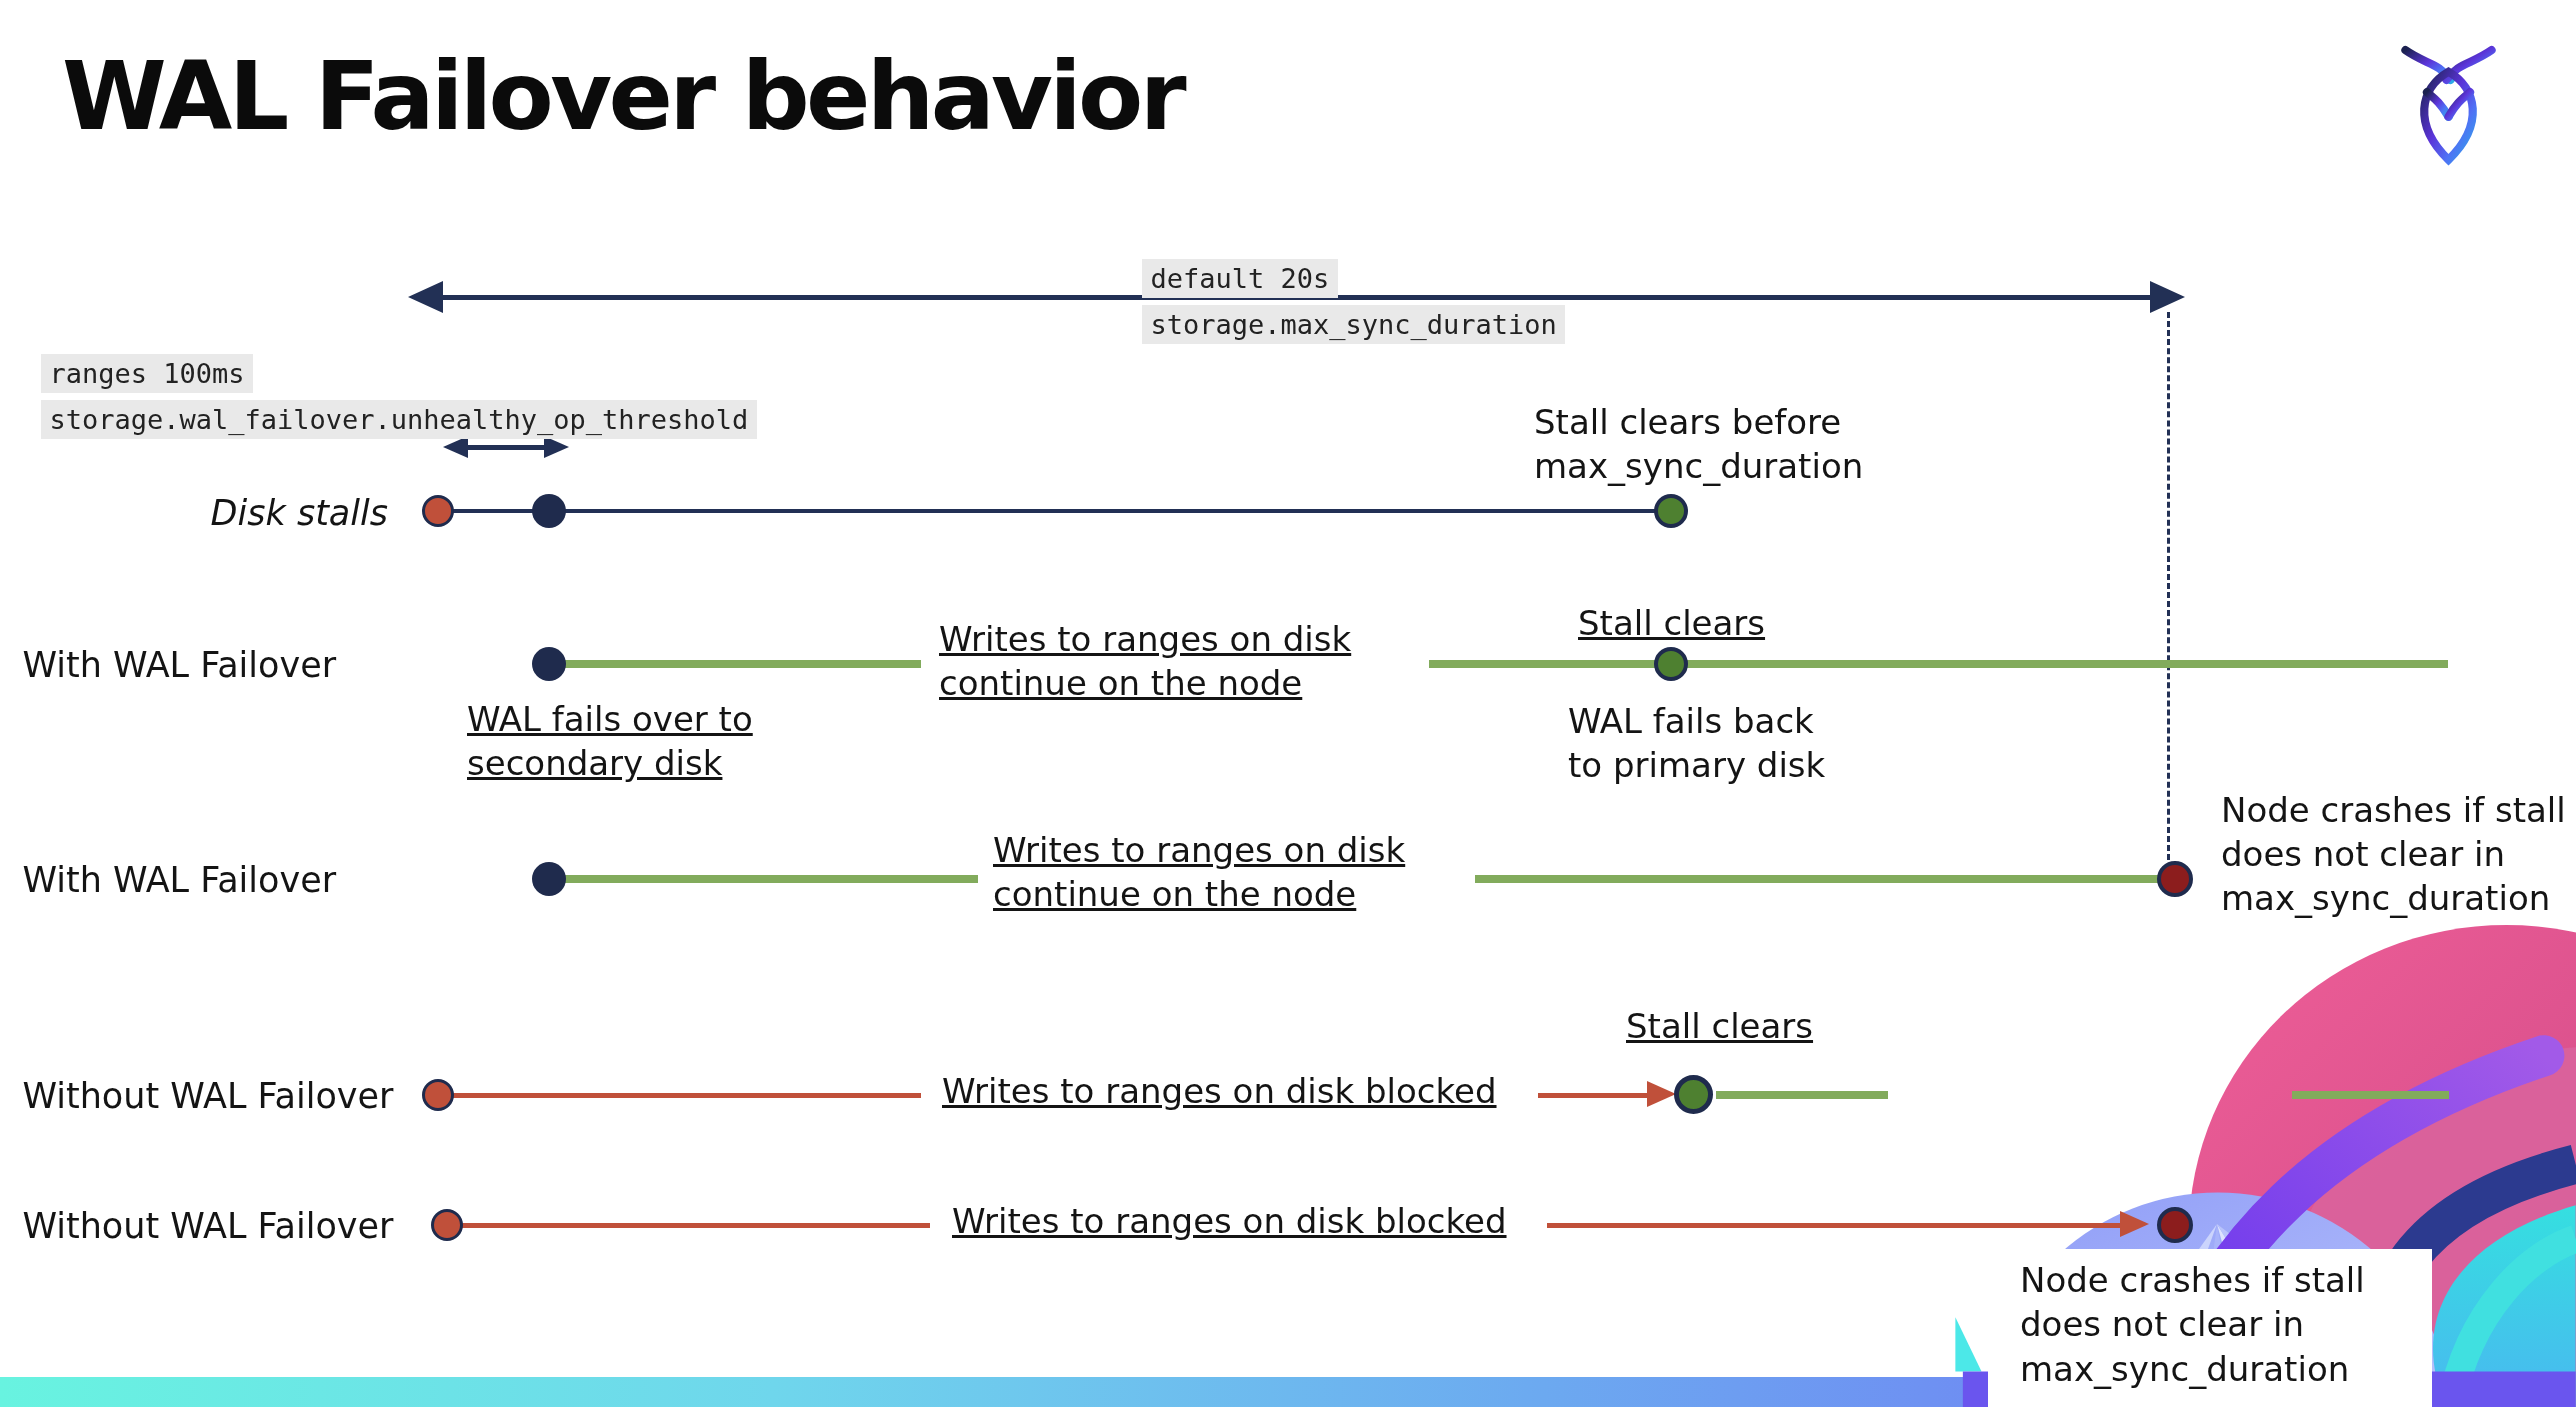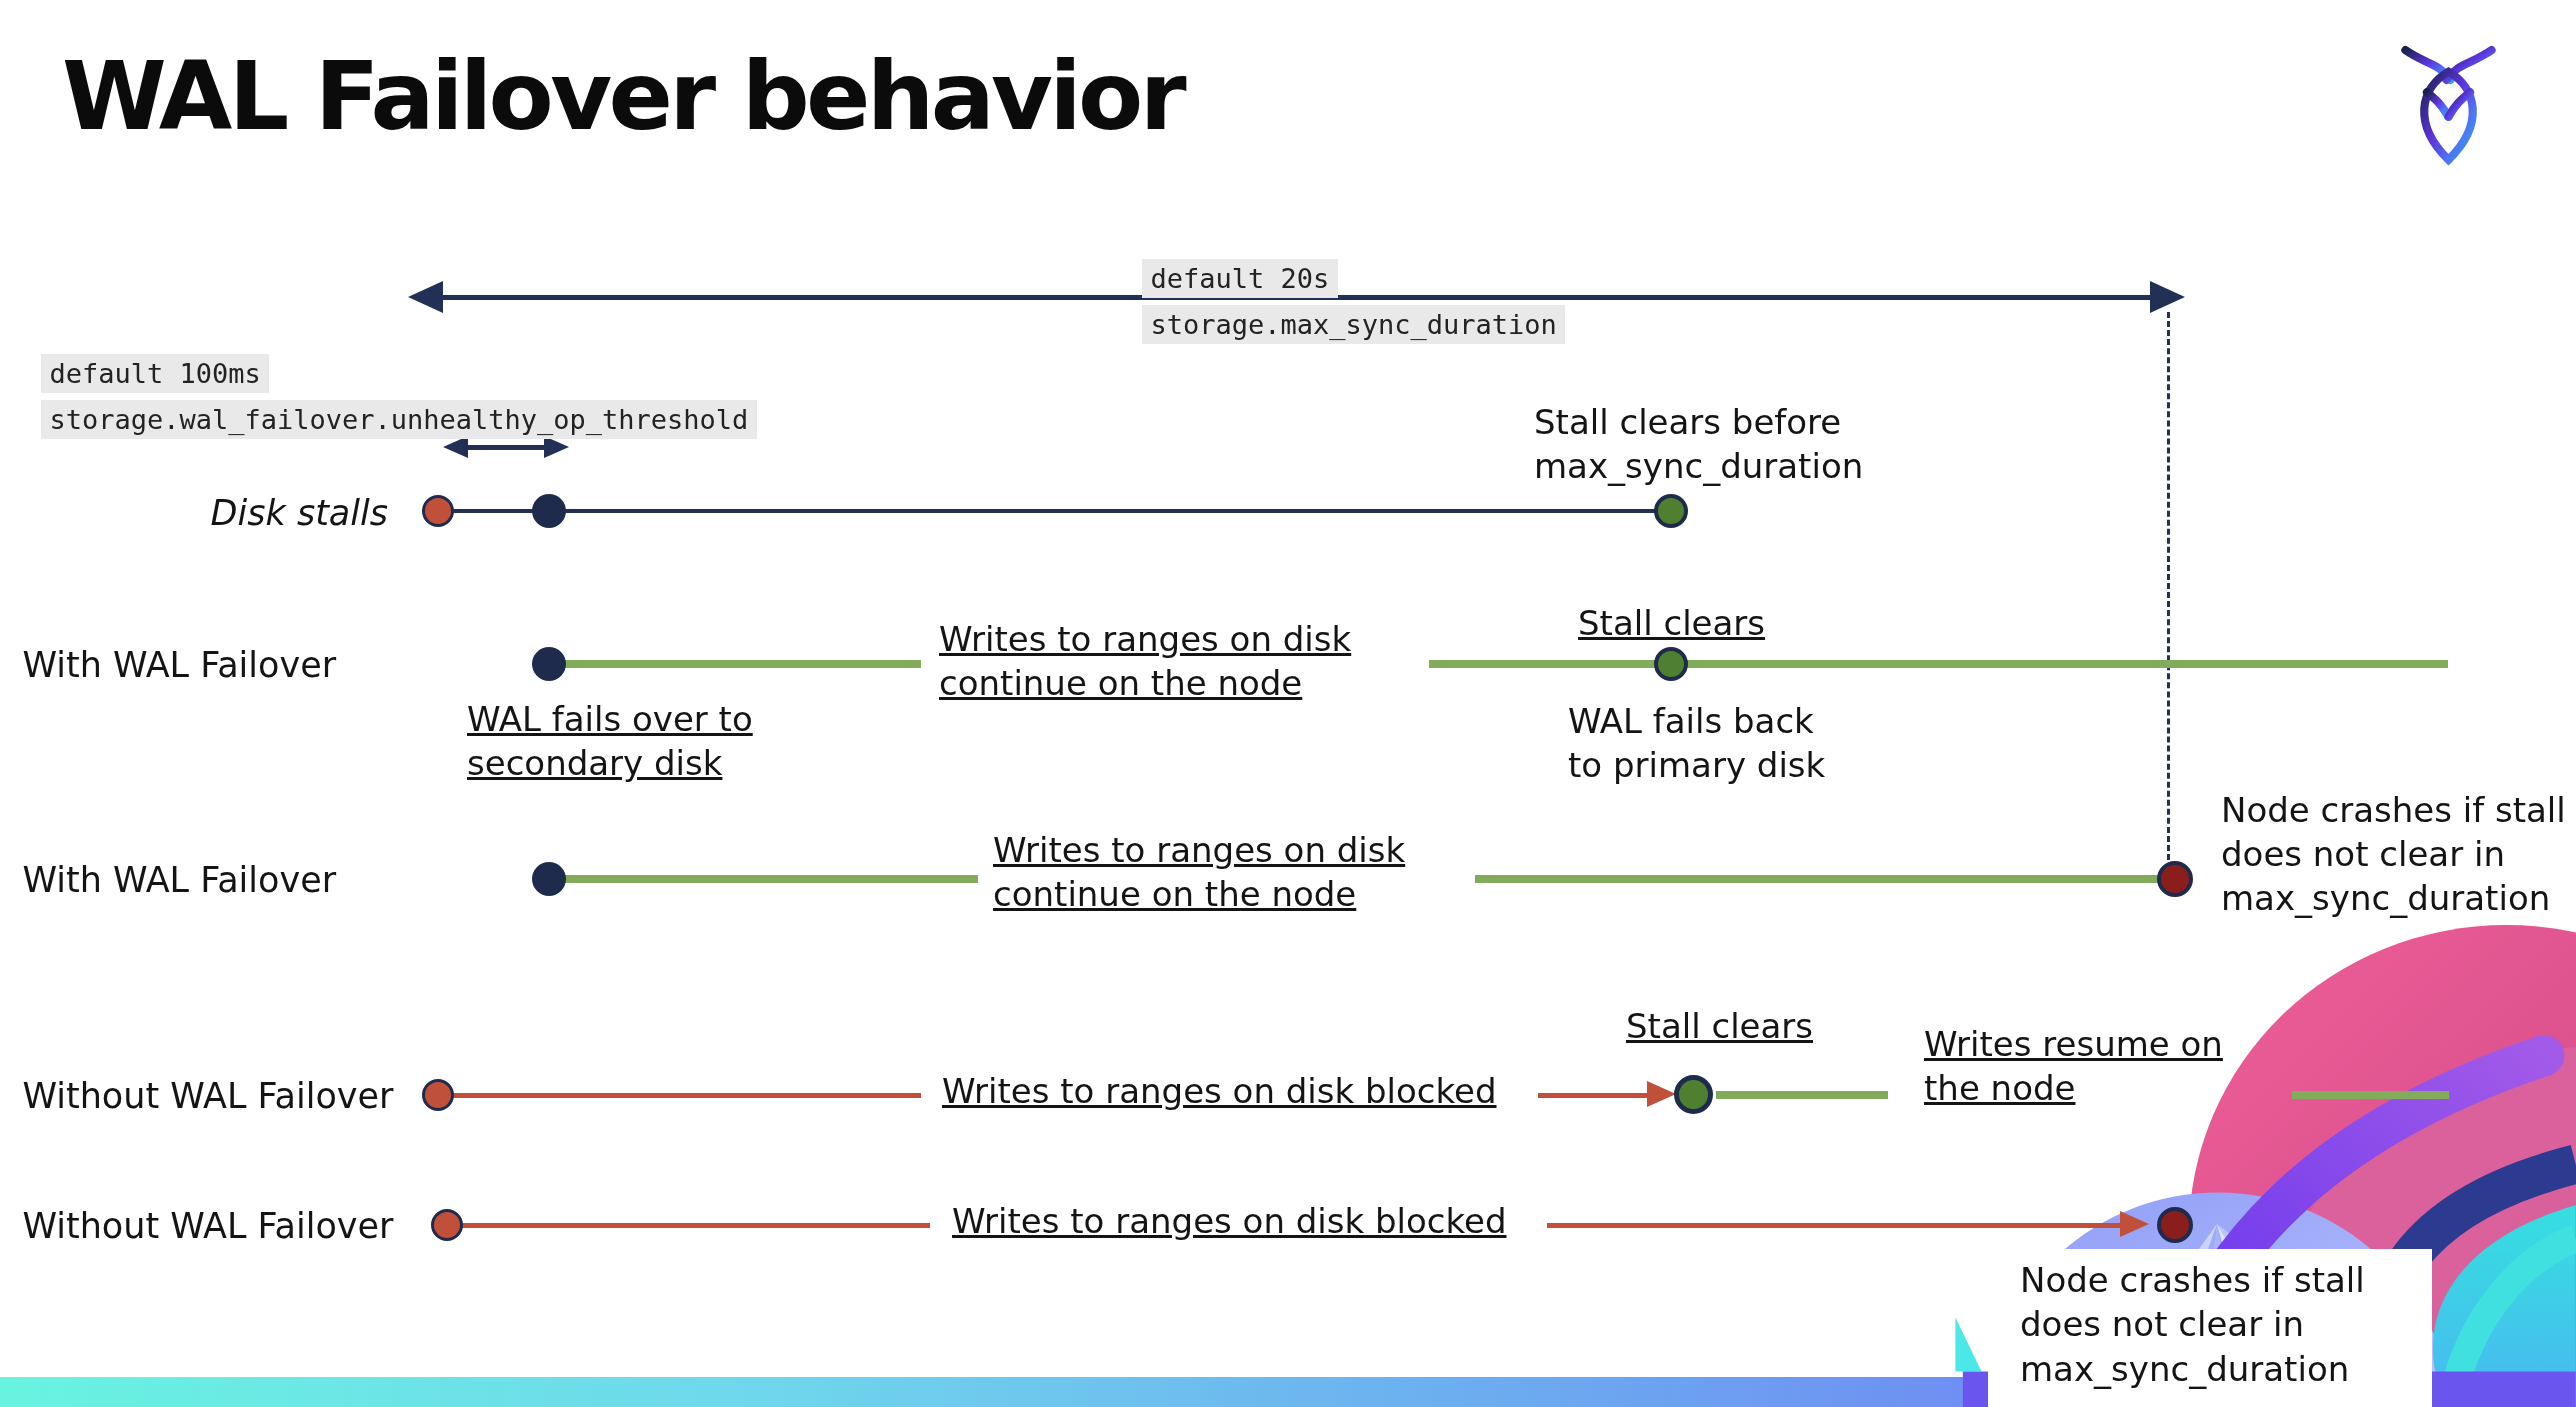--- a/index.html
+++ b/index.html
@@ -78,21 +78,21 @@
   <div class="hline navy" style="left:439px;top:295px;width:1714px;height:4.7px;"></div>
   <div class="arrow arrow-left-navy" style="left:408px;top:281px;"></div>
   <div class="arrow arrow-right-navy" style="left:2150px;top:281px;"></div>
 
   <div class="abs mono-block" style="left:1142px;top:259px;">
     <span>default 20s</span>
     <span>storage.max_sync_duration</span>
   </div>
 
   <div class="abs mono-block" style="left:41px;top:354px;">
-    <span>default 100ms</span>
+    <span>ranges 100ms</span>
     <span>storage.wal_failover.unhealthy_op_threshold</span>
   </div>
   <div class="hline navy" style="left:465px;top:445px;width:80px;height:4.7px;"></div>
   <div class="arrow arrow-left-navy-sm" style="left:443px;top:436px;"></div>
   <div class="arrow arrow-right-navy-sm" style="left:544px;top:436px;"></div>
 
   <div class="dashed-v" style="left:2167px;top:312px;height:548px;"></div>
 
   <div class="row-label right" style="left:140px;top:492px;width:248px;">Disk stalls</div>
   <div class="hline navy" style="left:438px;top:509px;width:1233px;height:3.7px;"></div>
@@ -128,22 +128,20 @@
 
   <div class="row-label" style="left:22.4px;top:1075px;">Without WAL Failover</div>
   <div class="dot dot-red" style="left:422px;top:1079px;"></div>
   <div class="hline redline" style="left:449px;top:1093px;width:472px;height:4.7px;"></div>
   <div class="note center" style="left:942px;top:1069px;width:570px;">Writes to ranges on disk  blocked</div>
   <div class="hline redline" style="left:1538px;top:1093px;width:112px;height:4.7px;"></div>
   <div class="arrow arrow-right-red" style="left:1647px;top:1081px;"></div>
   <div class="dot dot-green-big" style="left:1674px;top:1075px;"></div>
   <div class="note center" style="left:1626px;top:1004px;width:196px;">Stall clears</div>
   <div class="hline greenline" style="left:1716px;top:1091px;width:172px;height:7.5px;"></div>
-  <div class="note center" style="left:1924px;top:1022px;width:327px;">Writes resume on
-the node</div>
   <div class="hline greenline" style="left:2292px;top:1091px;width:157px;height:7.5px;z-index:4;"></div>
 
   <div class="row-label" style="left:22.4px;top:1205px;">Without WAL Failover</div>
   <div class="dot dot-red" style="left:431px;top:1209px;"></div>
   <div class="hline redline" style="left:460px;top:1223px;width:470px;height:4.7px;"></div>
   <div class="note center" style="left:952px;top:1199px;width:570px;">Writes to ranges on disk  blocked</div>
   <div class="hline redline" style="left:1547px;top:1223px;width:575px;height:4.7px;z-index:4;"></div>
   <div class="arrow arrow-right-red" style="left:2120px;top:1211px;z-index:4;"></div>
   <div class="dot dot-darkred" style="left:2157px;top:1207px;"></div>
 

